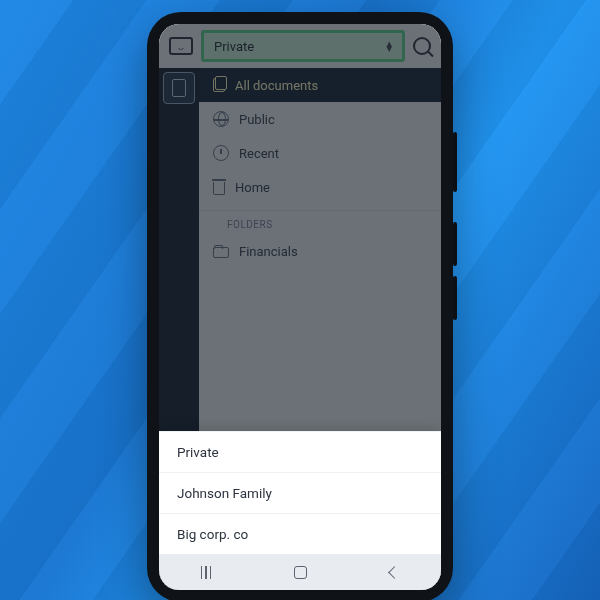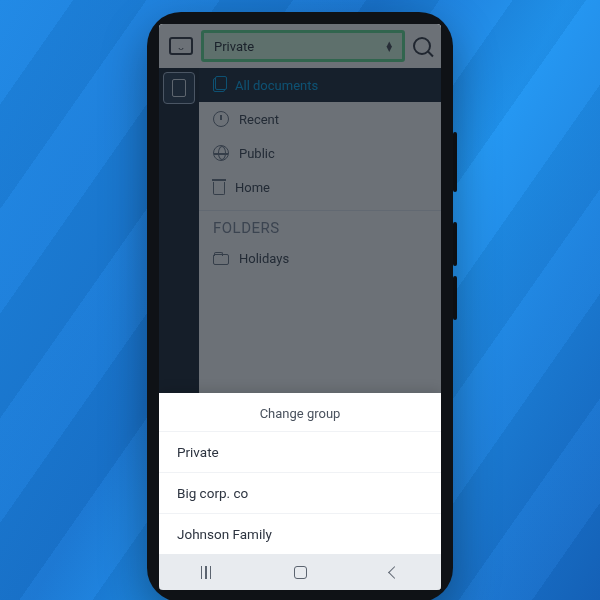--- a/index.html
+++ b/index.html
@@ -3,39 +3,39 @@
 <meta charset="utf-8">
 <style>
 *{margin:0;padding:0;box-sizing:border-box;font-family:-apple-system,BlinkMacSystemFont,"Segoe UI",Roboto,sans-serif}
 body{width:600px;height:600px;background:linear-gradient(120deg,#1e88e5 0%,#1976d2 40%,#2196f3 60%,#1565c0 100%);position:relative;overflow:hidden}
 .stripes{position:absolute;inset:0;pointer-events:none;background:repeating-linear-gradient(125deg,rgba(255,255,255,0.02) 0 60px,rgba(0,0,0,0.05) 60px 120px)}
 .phone{position:absolute;left:50%;top:12px;transform:translateX(-50%);width:306px;height:590px;background:#0f1216;border-radius:34px;box-shadow:0 18px 45px rgba(0,0,0,.35);padding:12px}
 .btn-side{position:absolute;right:-4px;width:4px;background:#0d0f12;border-radius:2px}
 .btn-side.a{top:120px;height:60px}
 .btn-side.b{top:210px;height:44px}
 .btn-side.c{top:264px;height:44px}
-.screen{position:relative;width:100%;height:100%;background:#fff;border-radius:4px;overflow:hidden}
+.screen{position:relative;width:100%;height:100%;background:#fff;border-radius:20px;overflow:hidden}
 .app{position:absolute;inset:0;background:#eef1f4;display:flex;flex-direction:column}
 .topbar{display:flex;align-items:center;height:44px;padding:0 10px;gap:8px}
 .mail-icon{width:24px;height:18px;border:2px solid #3a3f4a;border-radius:3px;position:relative;flex-shrink:0}
 .mail-icon:before{content:"";position:absolute;left:2px;right:2px;top:2px;height:7px;border-bottom:2px solid #3a3f4a;clip-path:polygon(0 0,50% 100%,100% 0,100% 12%,50% 112%,0 12%)}
 .group-sel{flex:1;height:32px;border:3px solid #63d391;background:#cdeed8;border-radius:3px;display:flex;align-items:center;justify-content:space-between;padding:0 10px;color:#2f3640;font-size:13px}
 .chev{font-size:11px;color:#4b515c;display:flex;flex-direction:column;line-height:5px}
 .search-icon{width:18px;height:18px;border:2px solid #3a3f4a;border-radius:50%;position:relative;flex-shrink:0}
 .search-icon:after{content:"";position:absolute;width:7px;height:2px;background:#3a3f4a;right:-5px;bottom:-2px;transform:rotate(45deg)}
 .body-row{flex:1;display:flex;overflow:hidden}
 .rail{width:40px;background:#1f2b3a;display:flex;flex-direction:column;align-items:center;padding-top:4px}
 .rail-item{width:32px;height:32px;display:flex;align-items:center;justify-content:center;border-radius:4px;color:#ced6e0}
 .rail-item.active{background:#314459;border:1px solid #9fb0c5}
 .doc-icon{width:14px;height:18px;border:1.5px solid #ced6e0;border-radius:2px;position:relative}
 .sidebar{flex:1;background:#eef1f4;color:#404a57;font-size:13px}
 .s-item{display:flex;align-items:center;gap:10px;height:34px;padding:0 14px}
-.s-item.active{background:#233140;color:#0ea5e9}
+.s-item.active{background:#233140;color:#fef9c3}
 .s-sep{height:1px;background:#d7dde6;margin:6px 0 2px}
-.s-head{padding:6px 14px 4px;font-size:15px;letter-spacing:.5px;color:#7b8596}
+.s-head{padding:6px 28px 4px;font-size:10px;letter-spacing:.5px;color:#7b8596}
 .ic{width:16px;height:16px;flex-shrink:0;position:relative}
 .ic-copy{border:1.5px solid currentColor;border-radius:2px;width:12px;height:14px}
 .ic-copy:after{content:"";position:absolute;right:-3px;top:-3px;width:10px;height:12px;border:1.5px solid currentColor;border-radius:2px;background:#233140}
 .ic-clock{border:1.5px solid #6c7786;border-radius:50%}
 .ic-clock:after{content:"";position:absolute;left:6px;top:3px;width:1.5px;height:5px;background:#6c7786}
 .ic-globe{border:1.5px solid #6c7786;border-radius:50%}
 .ic-globe:before{content:"";position:absolute;left:0;right:0;top:50%;height:1.5px;background:#6c7786}
 .ic-globe:after{content:"";position:absolute;top:0;bottom:0;left:50%;width:6px;margin-left:-3px;border:1.5px solid #6c7786;border-radius:50%}
 .ic-trash{width:12px;height:13px;border:1.5px solid #6c7786;border-top:none;border-radius:0 0 2px 2px;margin-top:3px}
 .ic-trash:before{content:"";position:absolute;top:-3px;left:-2px;right:-2px;height:1.5px;background:#6c7786}
@@ -81,48 +81,47 @@
           <div class="rail-item active">
             <div class="doc-icon"></div>
           </div>
         </div>
         <div class="sidebar">
           <div class="s-item active">
             <div class="ic ic-copy"></div>
             <span>All documents</span>
           </div>
           <div class="s-item">
+            <div class="ic ic-globe"></div>
+            <span>Public</span>
+          </div>
+          <div class="s-item">
             <div class="ic ic-clock"></div>
             <span>Recent</span>
-          </div>
-          <div class="s-item">
-            <div class="ic ic-globe"></div>
-            <span>Public</span>
           </div>
           <div class="s-item">
             <div class="ic ic-trash"></div>
             <span>Home</span>
           </div>
           <div class="s-sep"></div>
           <div class="s-head">FOLDERS</div>
           <div class="s-item">
             <div class="ic ic-folder"></div>
-            <span>Holidays</span>
+            <span>Financials</span>
           </div>
         </div>
       </div>
     </div>
 
     <div class="scrim"></div>
 
     <div class="sheet">
-      <div class="sheet-title">Change group</div>
       <div class="sheet-item">Private</div>
+      <div class="sheet-item">Johnson Family</div>
       <div class="sheet-item">Big corp. co</div>
-      <div class="sheet-item">Johnson Family</div>
     </div>
 
     <div class="navbar">
       <div class="nav-recent">
           <span></span>
           <span></span>
           <span></span>
         </div>
       <div class="nav-home"></div>
       <div class="nav-back"></div>

